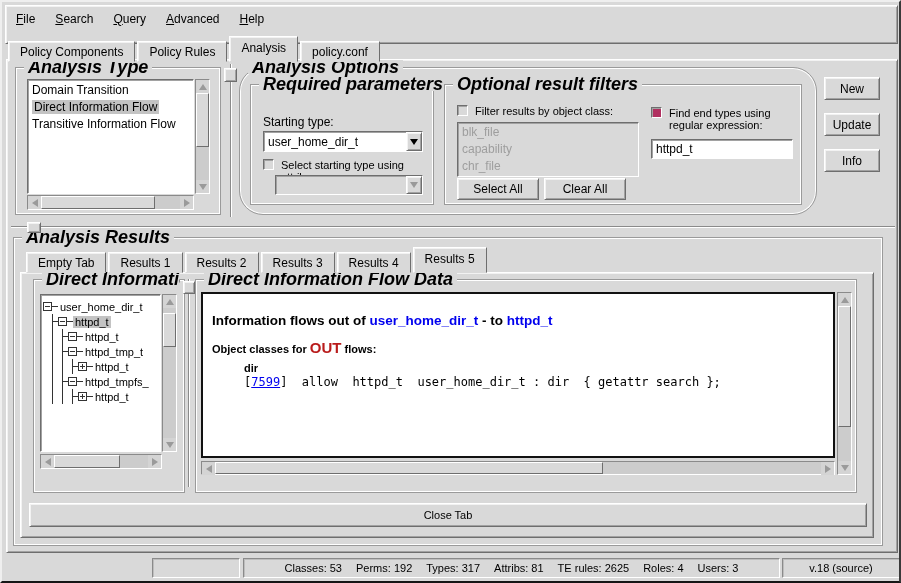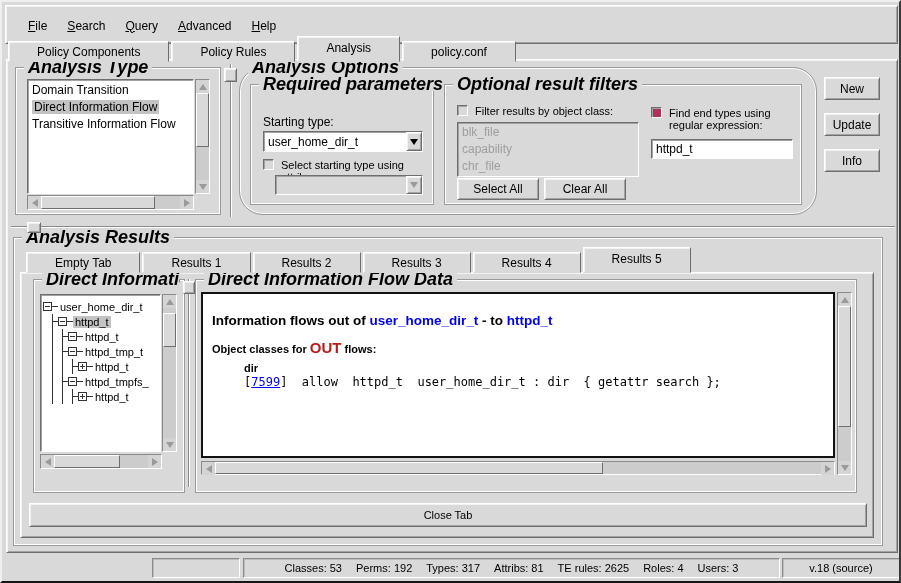--- a/index.html
+++ b/index.html
@@ -11,26 +11,26 @@
     overflow:hidden;
   }
   .raised{border:1px solid;border-color:#ffffff #6e6e6e #6e6e6e #ffffff;
           box-shadow:inset 1px 1px 0 #f2f2f2, inset -1px -1px 0 #a2a2a2;background:#d9d9d9;}
   .sunken{border:1px solid;border-color:#6e6e6e #ffffff #ffffff #6e6e6e;
           box-shadow:inset 1px 1px 0 #a2a2a2;}
   .frame{position:absolute;border:1px solid #9a9a9a;box-shadow:inset 0 0 0 1px #ffffff;}
   .ftitle{position:absolute;top:-8px;left:8px;background:#d9d9d9;padding:0 4px;
           font-size:18px;font-weight:bold;font-style:italic;white-space:nowrap;line-height:14px;}
   
-  .menubar{position:absolute;left:3px;top:3px;width:893px;height:39px;display:flex;align-items:center;padding-left:12px;}
+  .menubar{position:absolute;left:3px;top:3px;width:893px;height:39px;display:flex;align-items:flex-start;padding-left:0;}
   .mi{padding:6px 10px 4px 10px;font-size:12px;cursor:default;}
   .mi .ul{text-decoration:underline;}
   
   .tabbar{position:absolute;left:6px;top:36px;height:24px;display:flex;align-items:flex-end;z-index:6;}
-  .ntab{height:21px;margin-right:2px;padding:0 28px;display:flex;align-items:center;font-size:12px;
+  .ntab{height:21px;margin-right:2px;padding:0 11px;display:flex;align-items:center;font-size:12px;
         background:#d9d9d9;border:1px solid;border-color:#ffffff #6e6e6e transparent #ffffff;
         box-shadow:inset 1px 1px 0 #f2f2f2;cursor:default;}
   .ntab.active{height:26px;padding-bottom:3px;position:relative;z-index:7;}
   .pageframe{position:absolute;left:4px;top:57px;width:892px;height:494px;}
   
   .white{background:#ffffff;}
   .lrow{font-size:12px;line-height:17px;padding-left:4px;white-space:nowrap;}
   .lrow .seltext{background:#c3c3c3;padding:0 2px;}
   .dim .lrow{color:#9e9e9e;}
   

